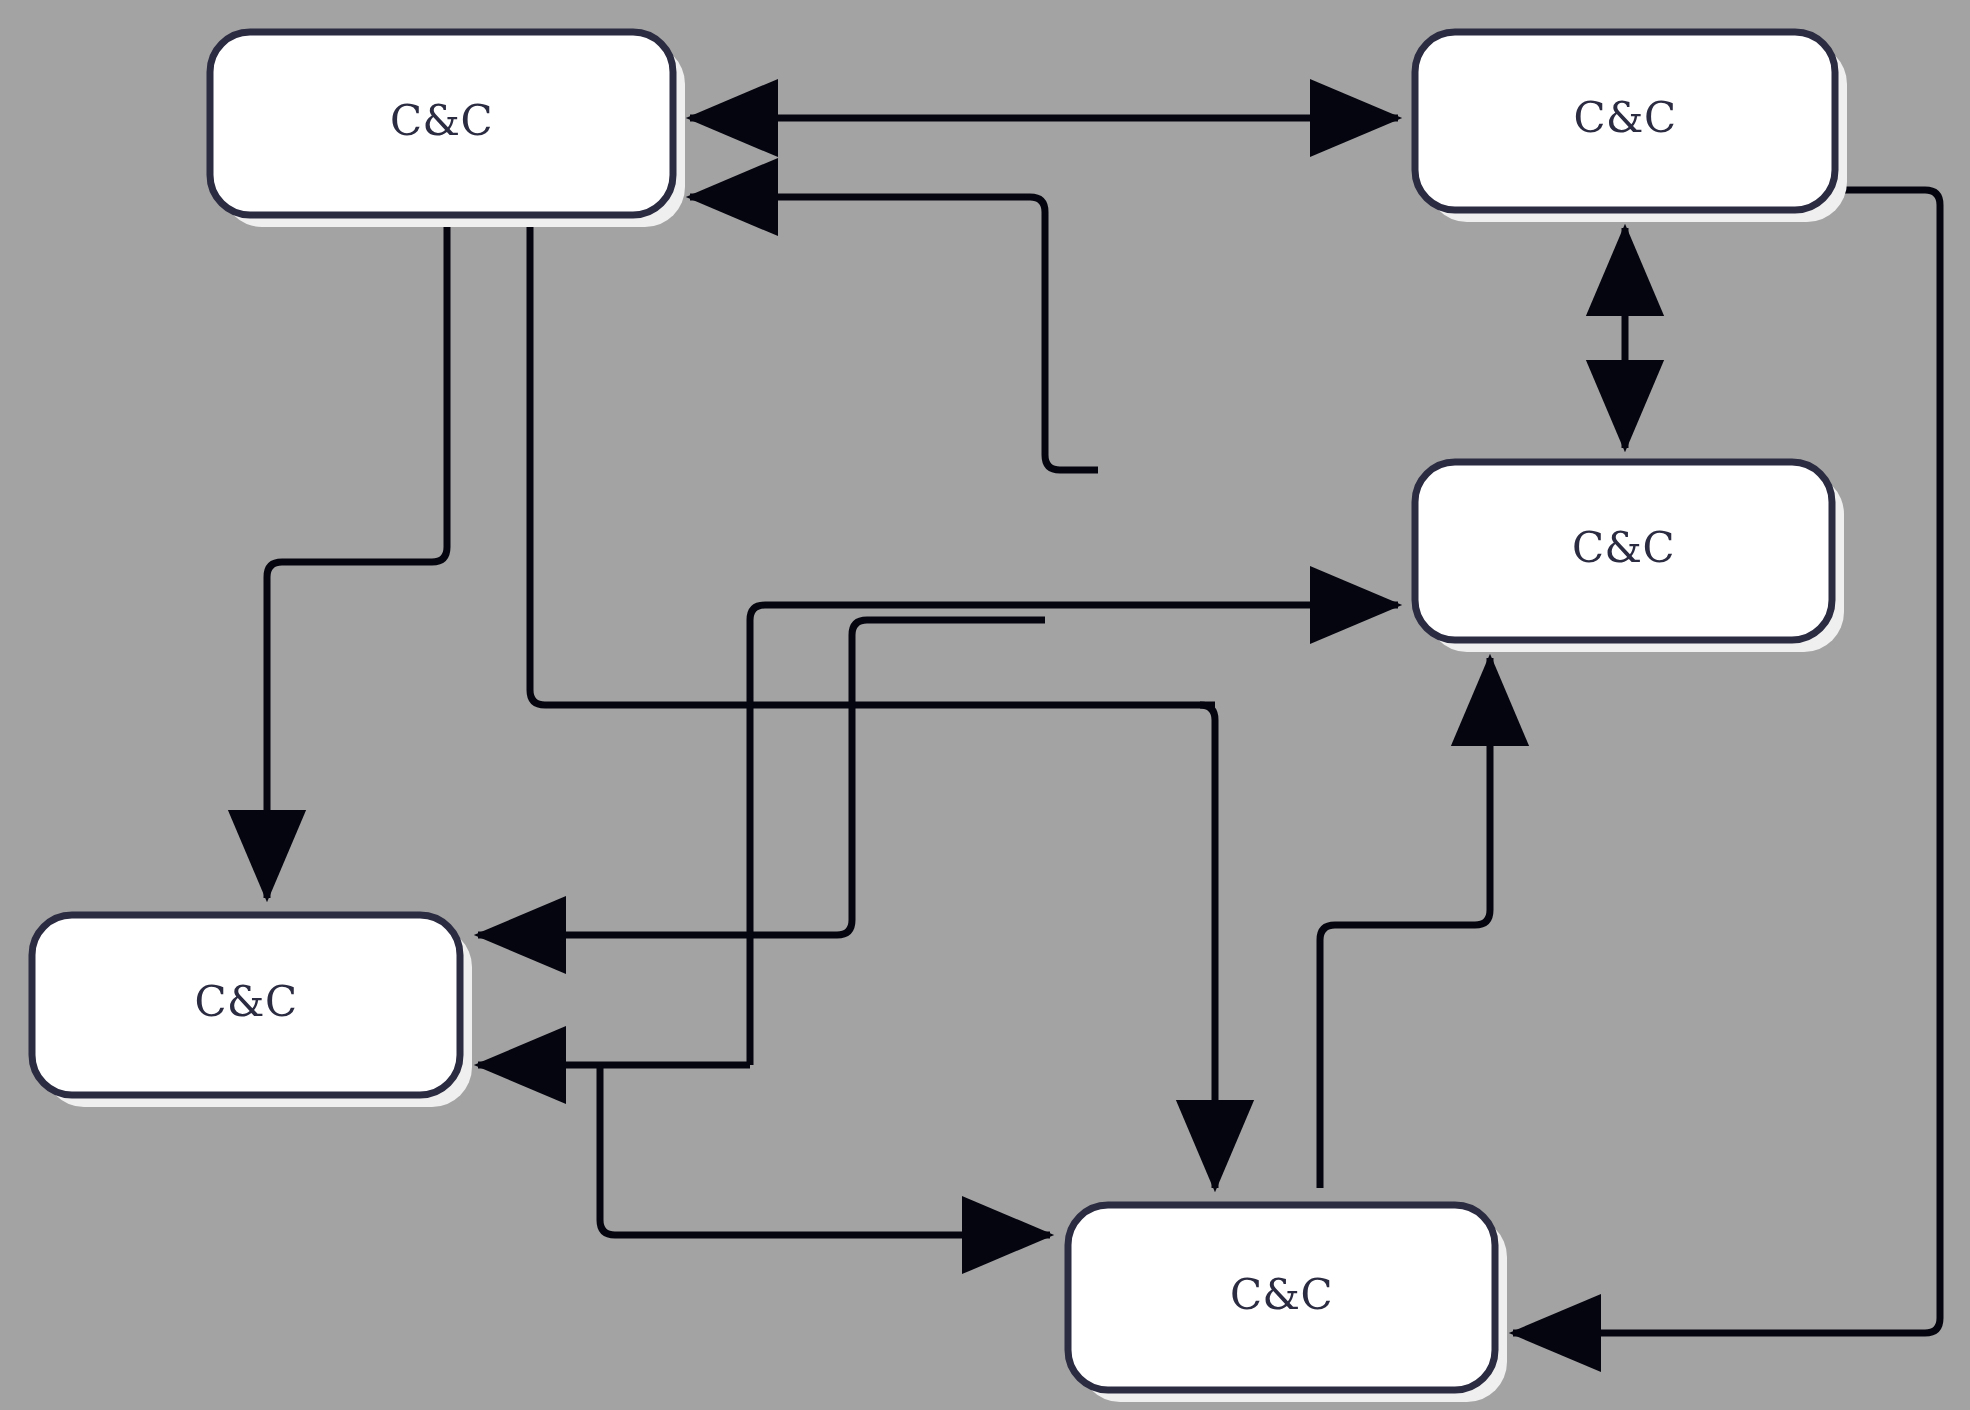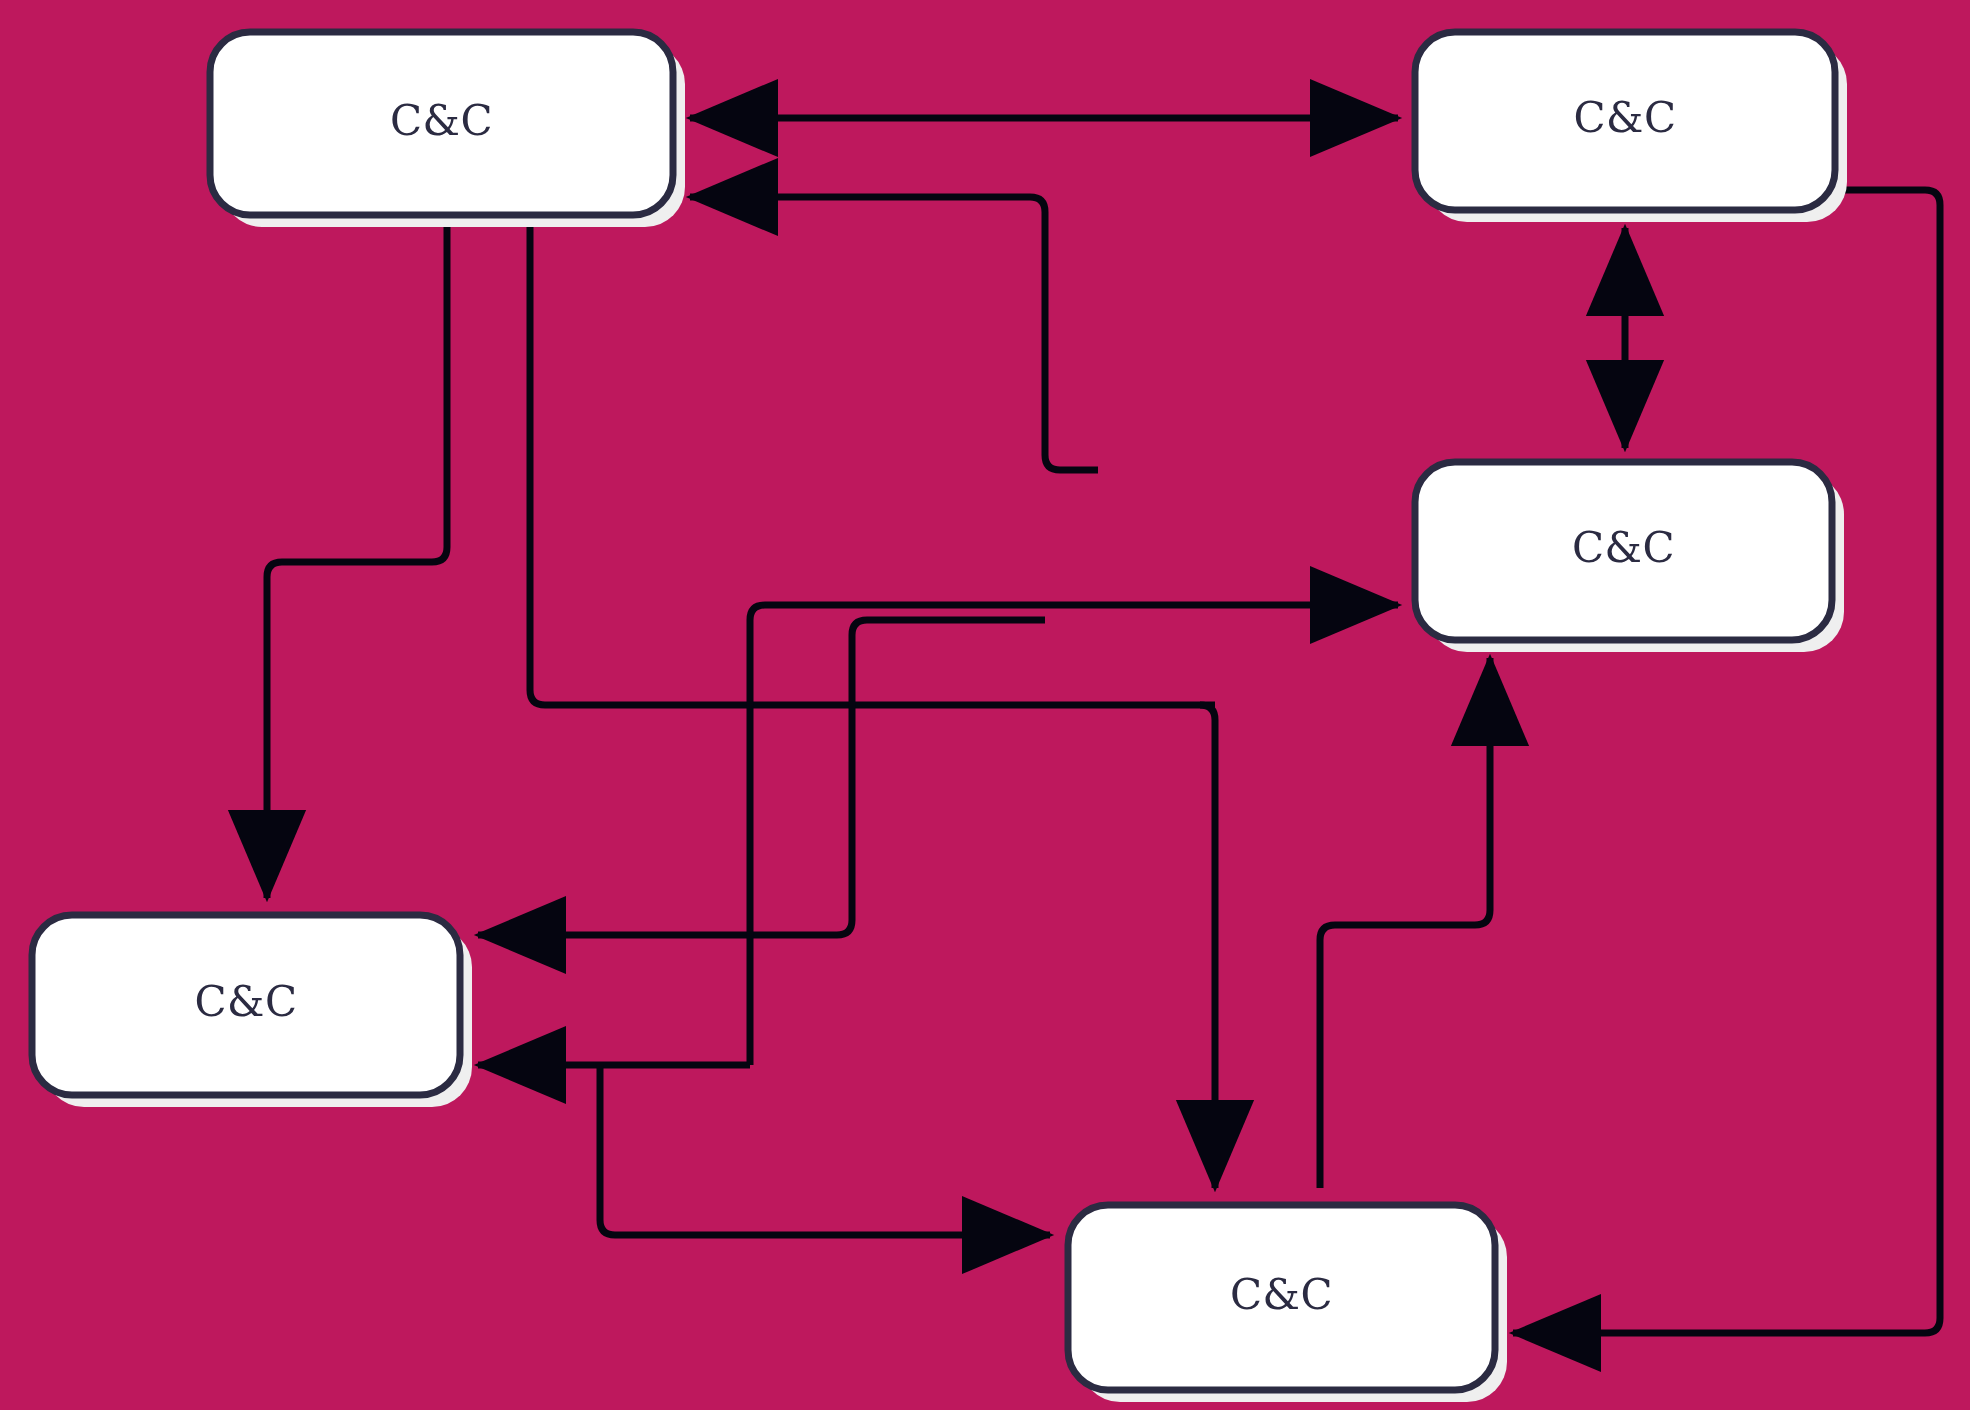--- a/index.html
+++ b/index.html
@@ -7,21 +7,21 @@
     padding: 0;
     background: #ffffff;
   }
   body {
     font-family: "DejaVu Sans", sans-serif;
   }
   #canvas {
     position: relative;
     width: 1970px;
     height: 1410px;
-    background: #be185d;
+    background: #a3a3a3;
     overflow: hidden;
   }
   svg.diagram {
     position: absolute;
     left: 0;
     top: 0;
     width: 1970px;
     height: 1410px;
     display: block;
   }

